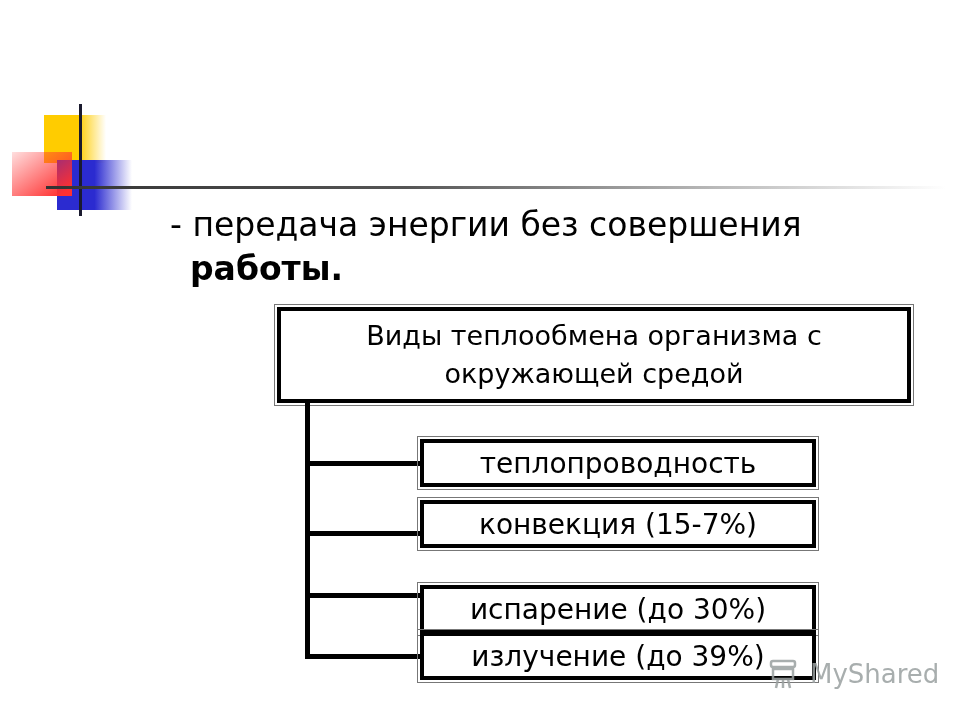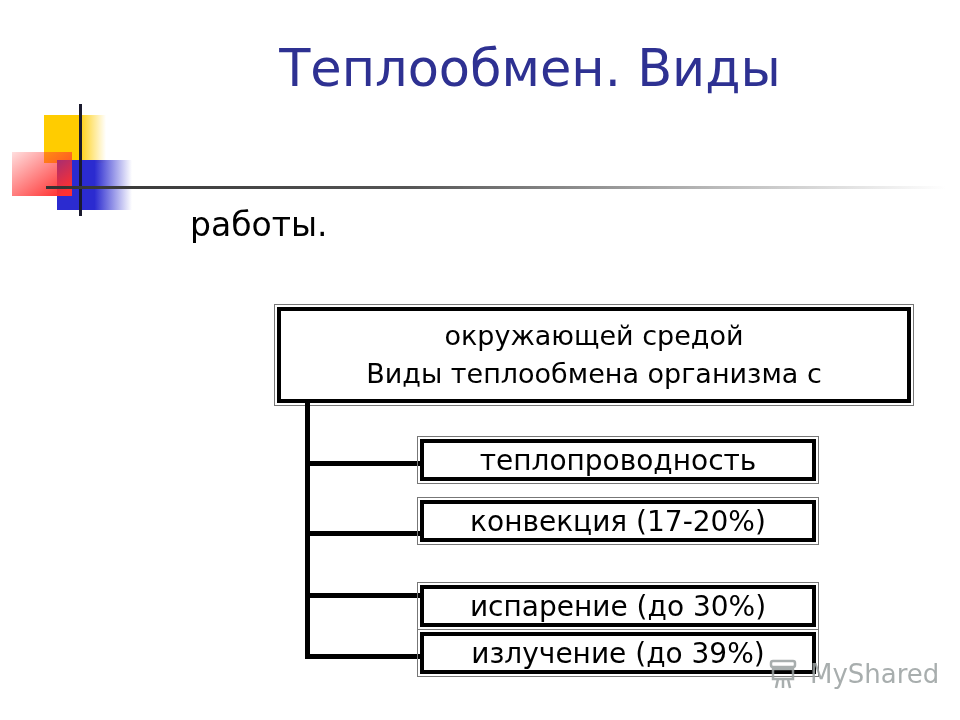--- a/index.html
+++ b/index.html
@@ -12,65 +12,65 @@
   .sq-red { left:12px; top:152px; width:60px; height:44px;
      background:linear-gradient(to bottom right,rgba(255,40,40,0.15) 0%,#ff3030 90%); }
   .sq-blue { left:57px; top:160px; width:75px; height:50px;
      background:linear-gradient(to right,#2b2bd0 0%,#2b2bd0 50%,rgba(43,43,208,0) 100%); }
   .vline { left:79px; top:104px; width:3px; height:112px; background:#1a1a2e; }
   .hline { left:46px; top:186px; width:900px; height:3px;
      background:linear-gradient(to right,#333 0%,#555 40%,#bbb 75%,rgba(255,255,255,0) 100%); }
   .title { left:200px; top:38px; width:660px; text-align:center; color:#2e3192;
      font-size:51px; line-height:62px; }
   .body-text { left:170px; top:203px; width:740px; font-size:33px; line-height:44px; color:#000; }
-  .body-text .l2 { display:block; padding-left:20px; }
+  .body-text .l2 { display:block; padding-left:20px;font-weight:bold; }
   .box { position:absolute; border:4px solid #000; outline:1px solid #777; outline-offset:2px;
      background:#fff; color:#000; display:flex; align-items:center; justify-content:center;
      text-align:center; box-sizing:border-box; }
   .main-box { left:277px; top:307px; width:634px; height:96px; font-size:27px; line-height:38px; }
-  .sub { left:420px; width:396px; height:42px; font-size:28px; }
+  .sub { left:420px; width:396px; height:48px; font-size:28px; }
   .trunk { left:305px; top:403px; width:5px; height:256px; background:#000; }
   .branch { left:305px; height:5px; width:115px; background:#000; }
   .wm { left:768px; top:658px; color:#9aa0a0; font-size:26px; display:flex; align-items:center; gap:12px; opacity:0.85; }
 </style>
 </head>
 <body>
 
 <div class="abs sq-yellow"></div>
 <div class="abs sq-blue"></div>
 <div class="abs sq-red"></div>
 <div class="abs vline"></div>
 <div class="abs hline"></div>
 
 <div class="abs title">
-  <div>Теплообмен. Виды</div>
 </div>
 
 <div class="abs body-text">
+  <span>- передача энергии без совершения</span>
   <span class="l2">работы.</span>
 </div>
 
 <div class="box main-box">
   <div>
+    <div>Виды теплообмена организма с</div>
     <div>окружающей средой</div>
-    <div>Виды теплообмена организма с</div>
   </div>
 </div>
 
 <div class="abs trunk"></div>
 <div class="abs branch" style="top:461px;"></div>
 <div class="abs branch" style="top:531px;"></div>
 <div class="abs branch" style="top:593px;"></div>
 <div class="abs branch" style="top:654px;"></div>
 
 <div class="box sub" style="top:439px;">
   <span>теплопроводность</span>
 </div>
 <div class="box sub" style="top:500px;">
-  <span>конвекция (17-20%)</span>
+  <span>конвекция (15-7%)</span>
 </div>
 <div class="box sub" style="top:585px;">
   <span>испарение (до 30%)</span>
 </div>
 <div class="box sub" style="top:632px;">
   <span>излучение (до 39%)</span>
 </div>
 
 <div class="abs wm">
   <svg width="30" height="32" viewBox="0 0 30 32">

